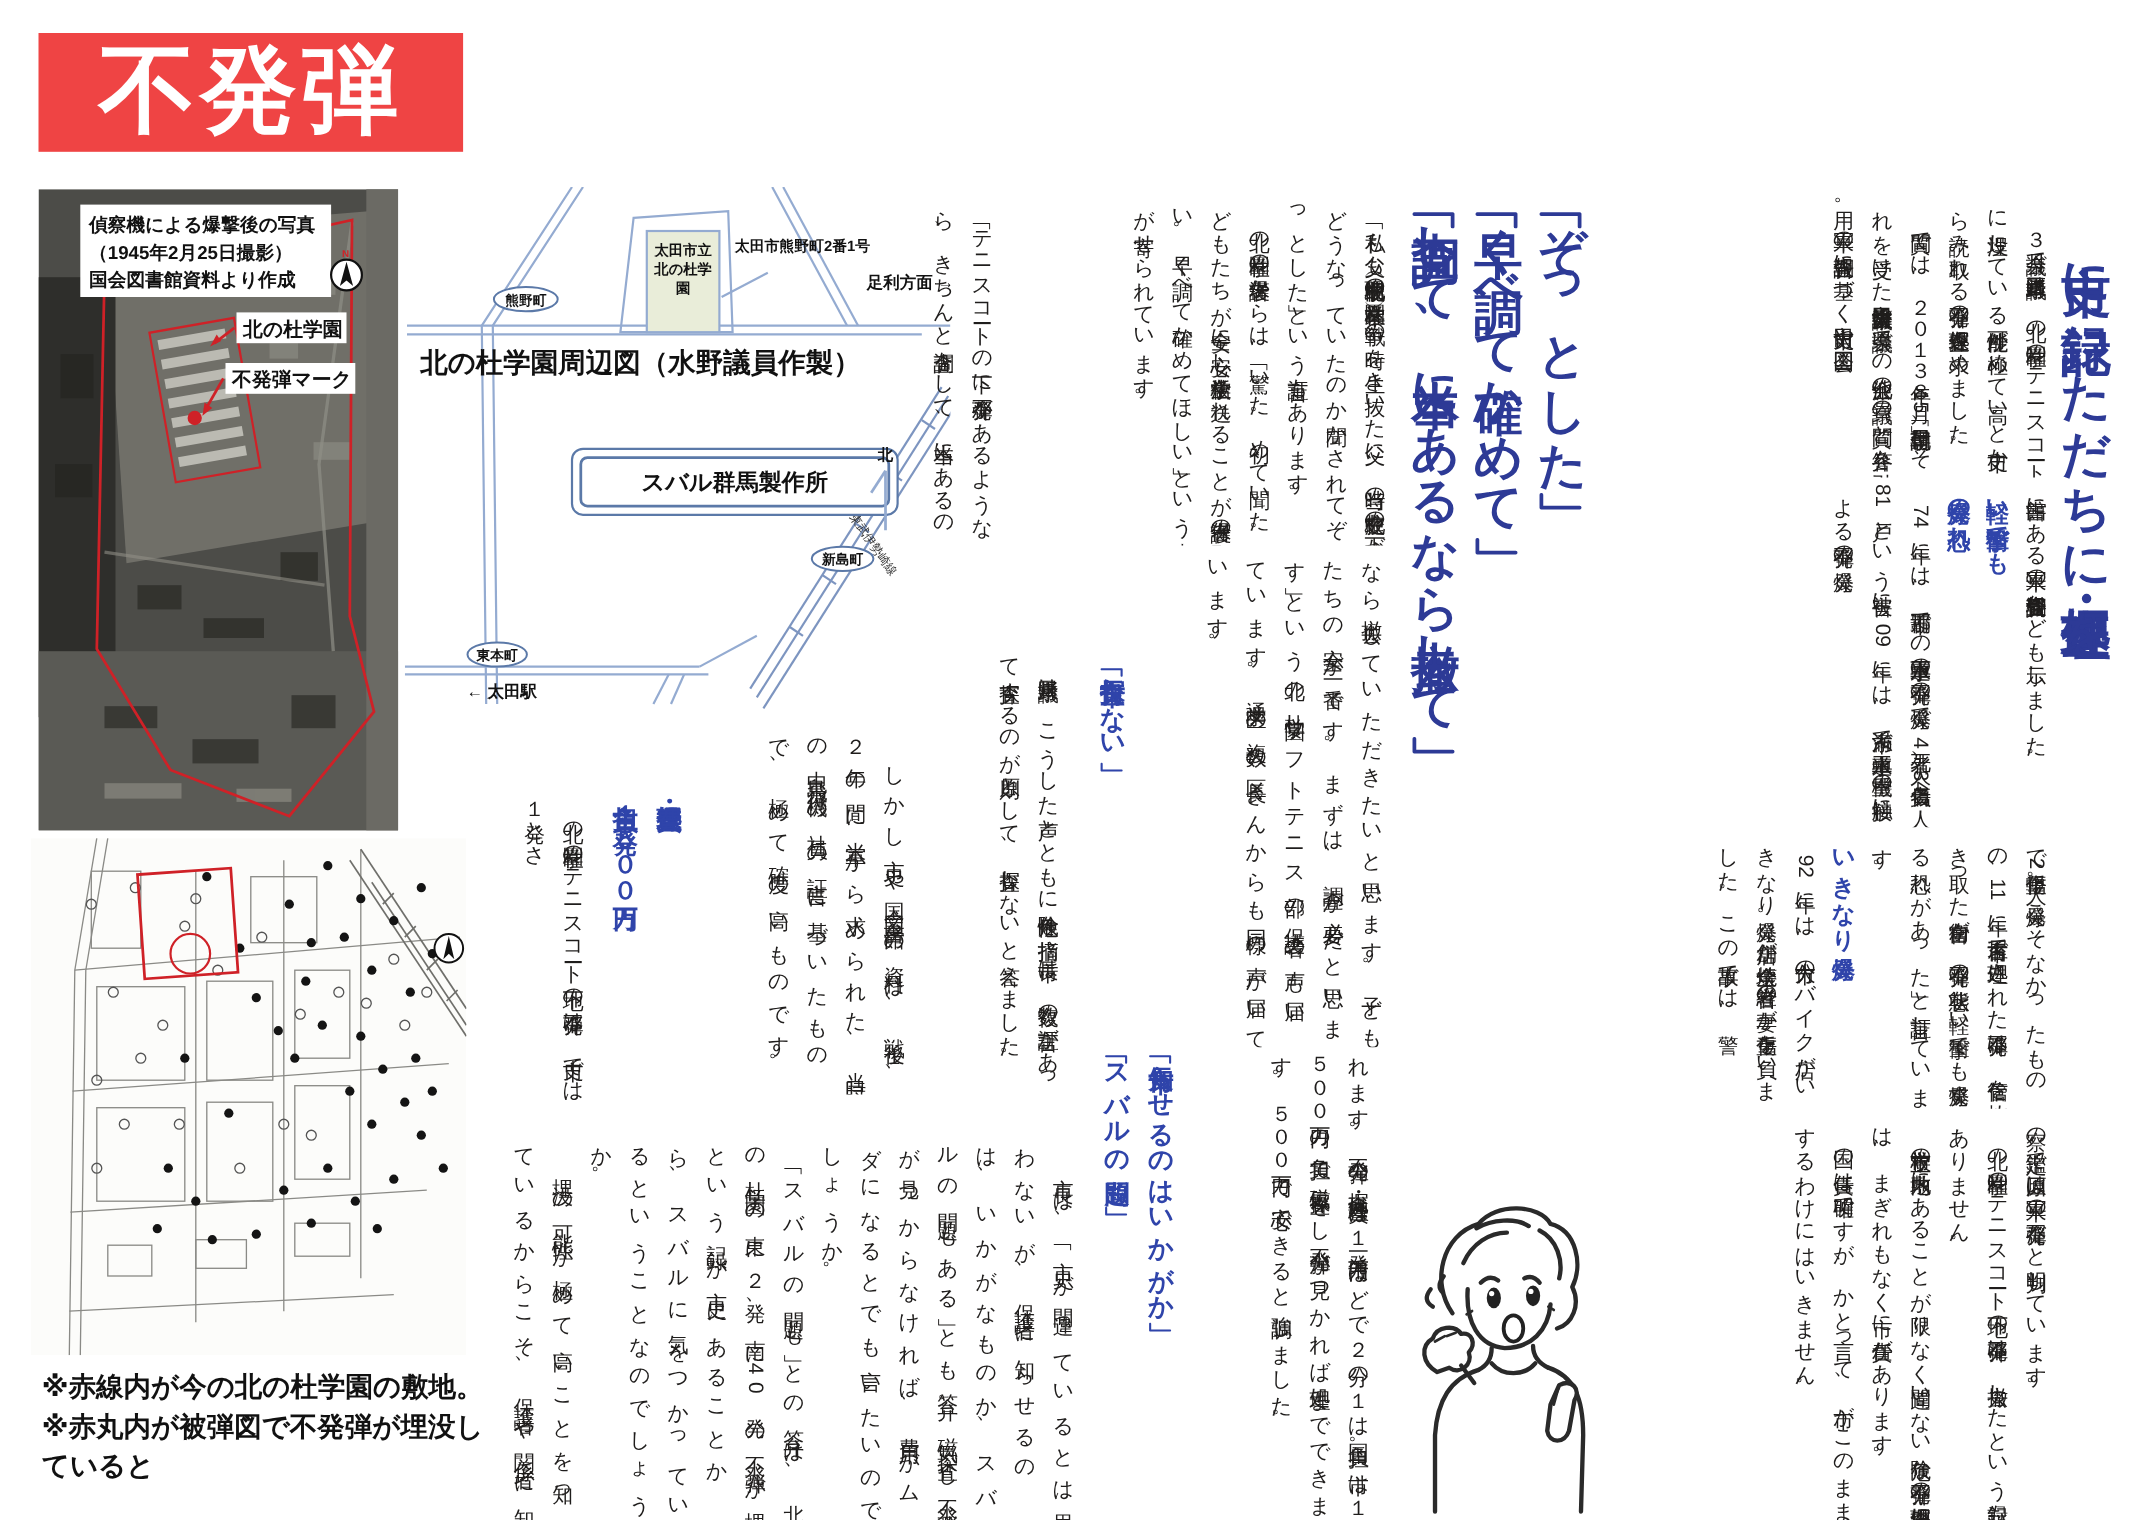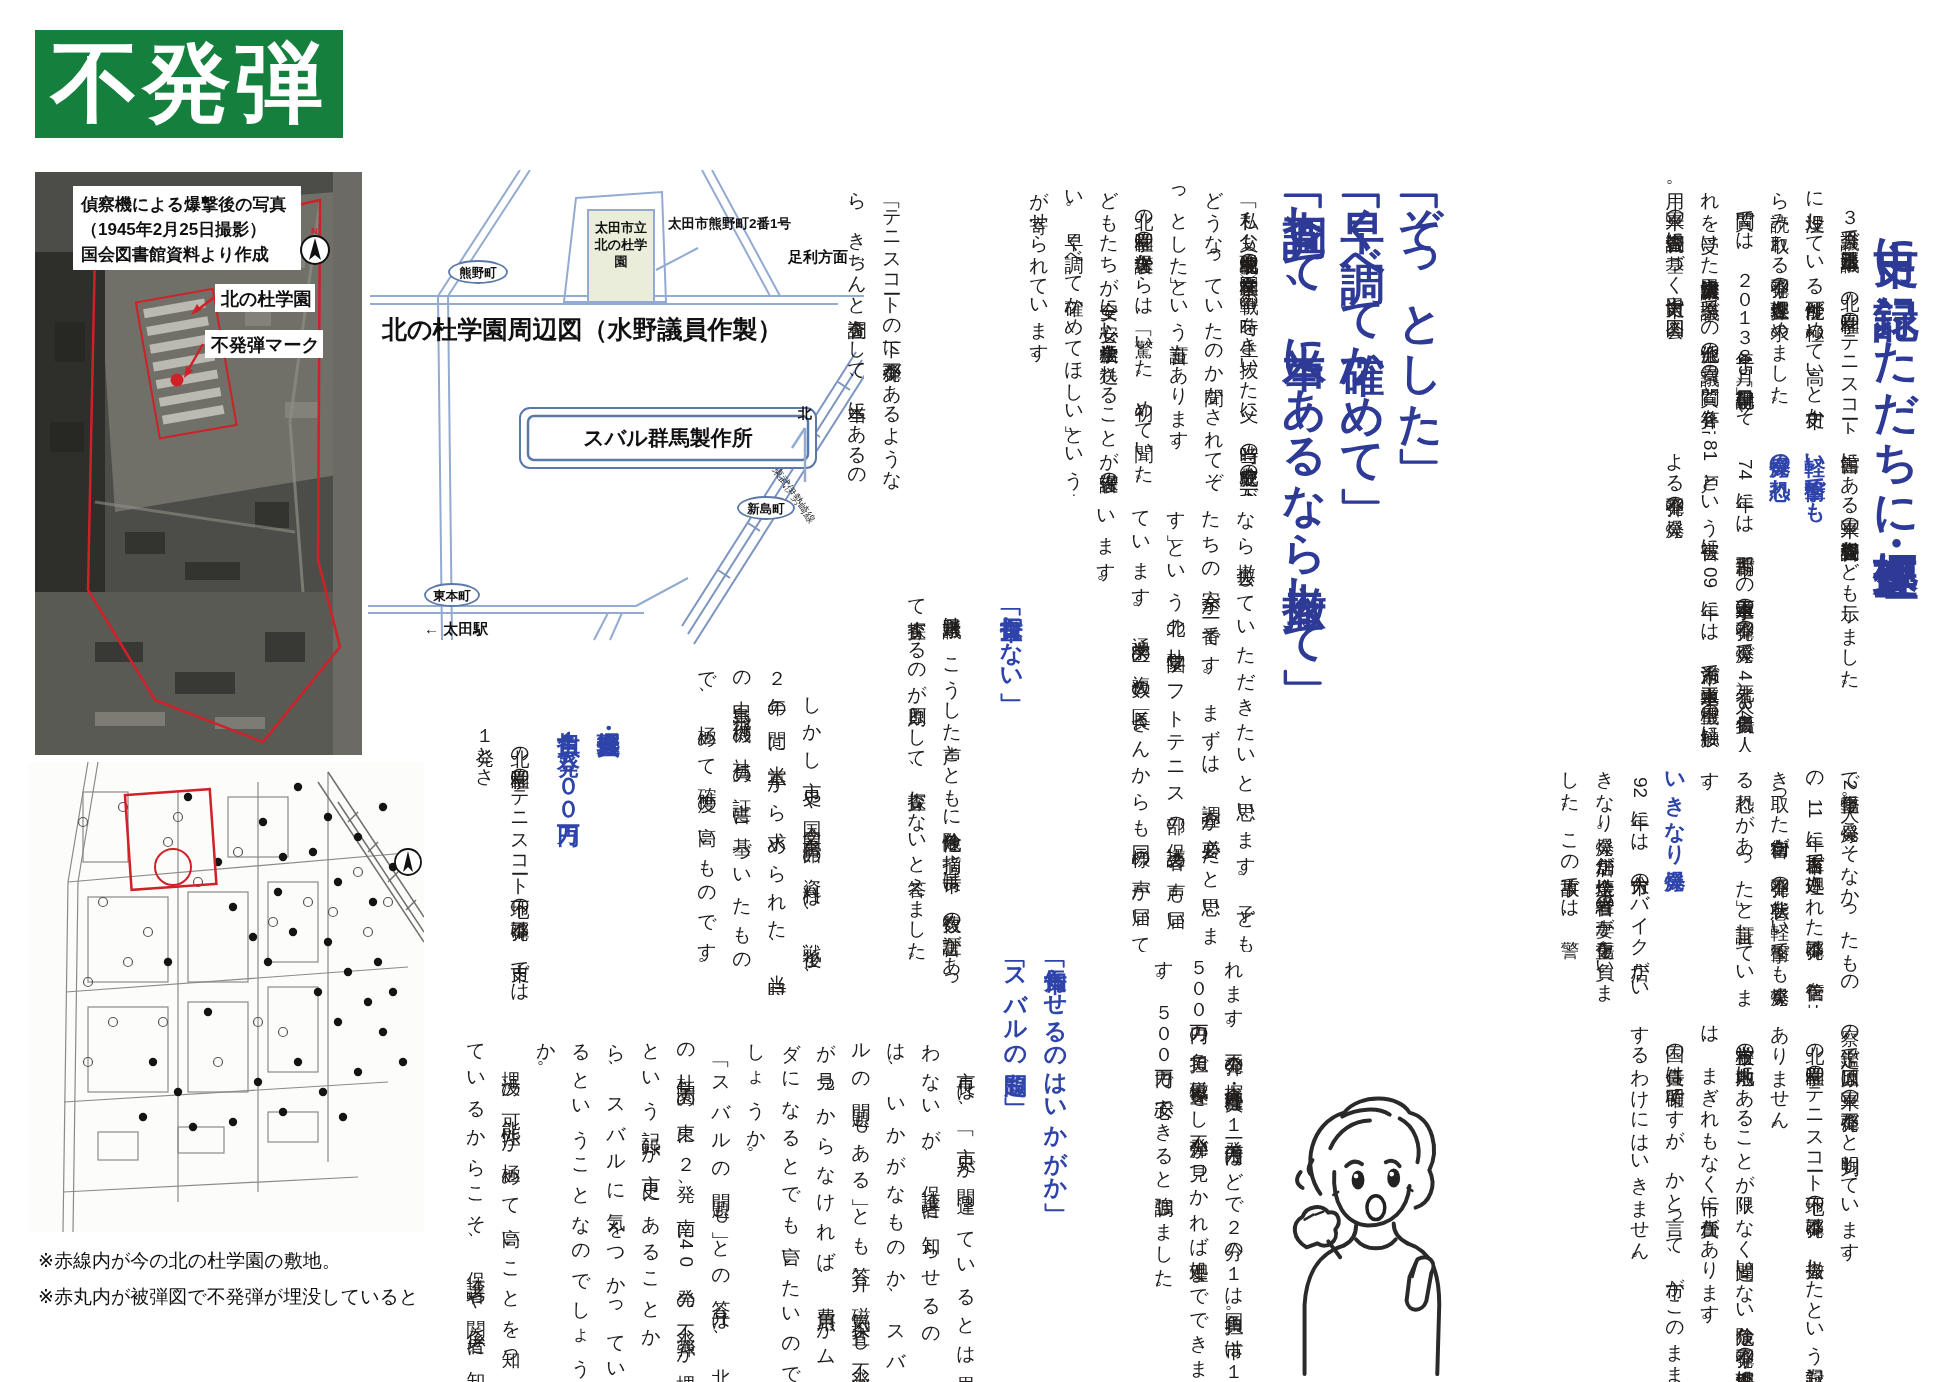--- a/index.html
+++ b/index.html
@@ -1,40 +1,40 @@
 <!DOCTYPE html>
 <html><head>
 <meta charset="utf-8">
 <style>
   html,body{margin:0;padding:0;background:#ffffff;}
   #page{position:relative;width:1960px;height:1382px;background:#ffffff;overflow:hidden;
         font-family:"Liberation Sans","DejaVu Sans",sans-serif;}
   .abs{position:absolute;}
   
-  #badge{left:35px;top:30px;width:308px;height:108px;background:#15803d;display:flex;
+  #badge{left:35px;top:30px;width:386px;height:108px;background:#ef4444;display:flex;
          align-items:center;justify-content:center;}
   #badge span{color:#ffffff;font-family:"Liberation Serif","DejaVu Serif",serif;font-weight:bold;
          font-size:88px;letter-spacing:4px;line-height:1;}
   #headline{left:388px;top:26px;width:1565px;height:112px;color:#c1272d;
          font-family:"Liberation Serif","DejaVu Serif",serif;font-weight:bold;font-size:78px;
          line-height:110px;letter-spacing:0px;white-space:nowrap;}
   
   .vtext{position:absolute;writing-mode:vertical-rl;text-orientation:mixed;white-space:pre-line;
          color:#1f1d1c;font-size:19px;line-height:35px;overflow:hidden;
          font-family:"Liberation Sans","DejaVu Sans",sans-serif;}
   .vhead{position:absolute;writing-mode:vertical-rl;text-orientation:mixed;white-space:pre;
          font-family:"Liberation Serif","DejaVu Serif",serif;font-weight:bold;color:#2d3a96;
          overflow:hidden;}
   .sub{color:#2f44aa;font-weight:bold;font-size:21px;}
   .gsub{position:absolute;writing-mode:vertical-rl;white-space:pre-line;color:#2f44aa;
          font-weight:bold;font-size:23px;line-height:40px;overflow:hidden;
          font-family:"Liberation Sans","DejaVu Sans",sans-serif;}
   
   .cap1{font-size:27px;font-weight:bold;color:#111;line-height:36px;}
-  .cap2{font-size:19px;font-weight:normal;color:#111;line-height:36px;}
+  .cap2{font-size:25px;font-weight:bold;color:#111;line-height:36px;}
 </style>
 </head>
 <body>
 
 <div id="page">
 
   <div class="abs" id="badge">
     <span>不発弾</span>
   </div>
 

